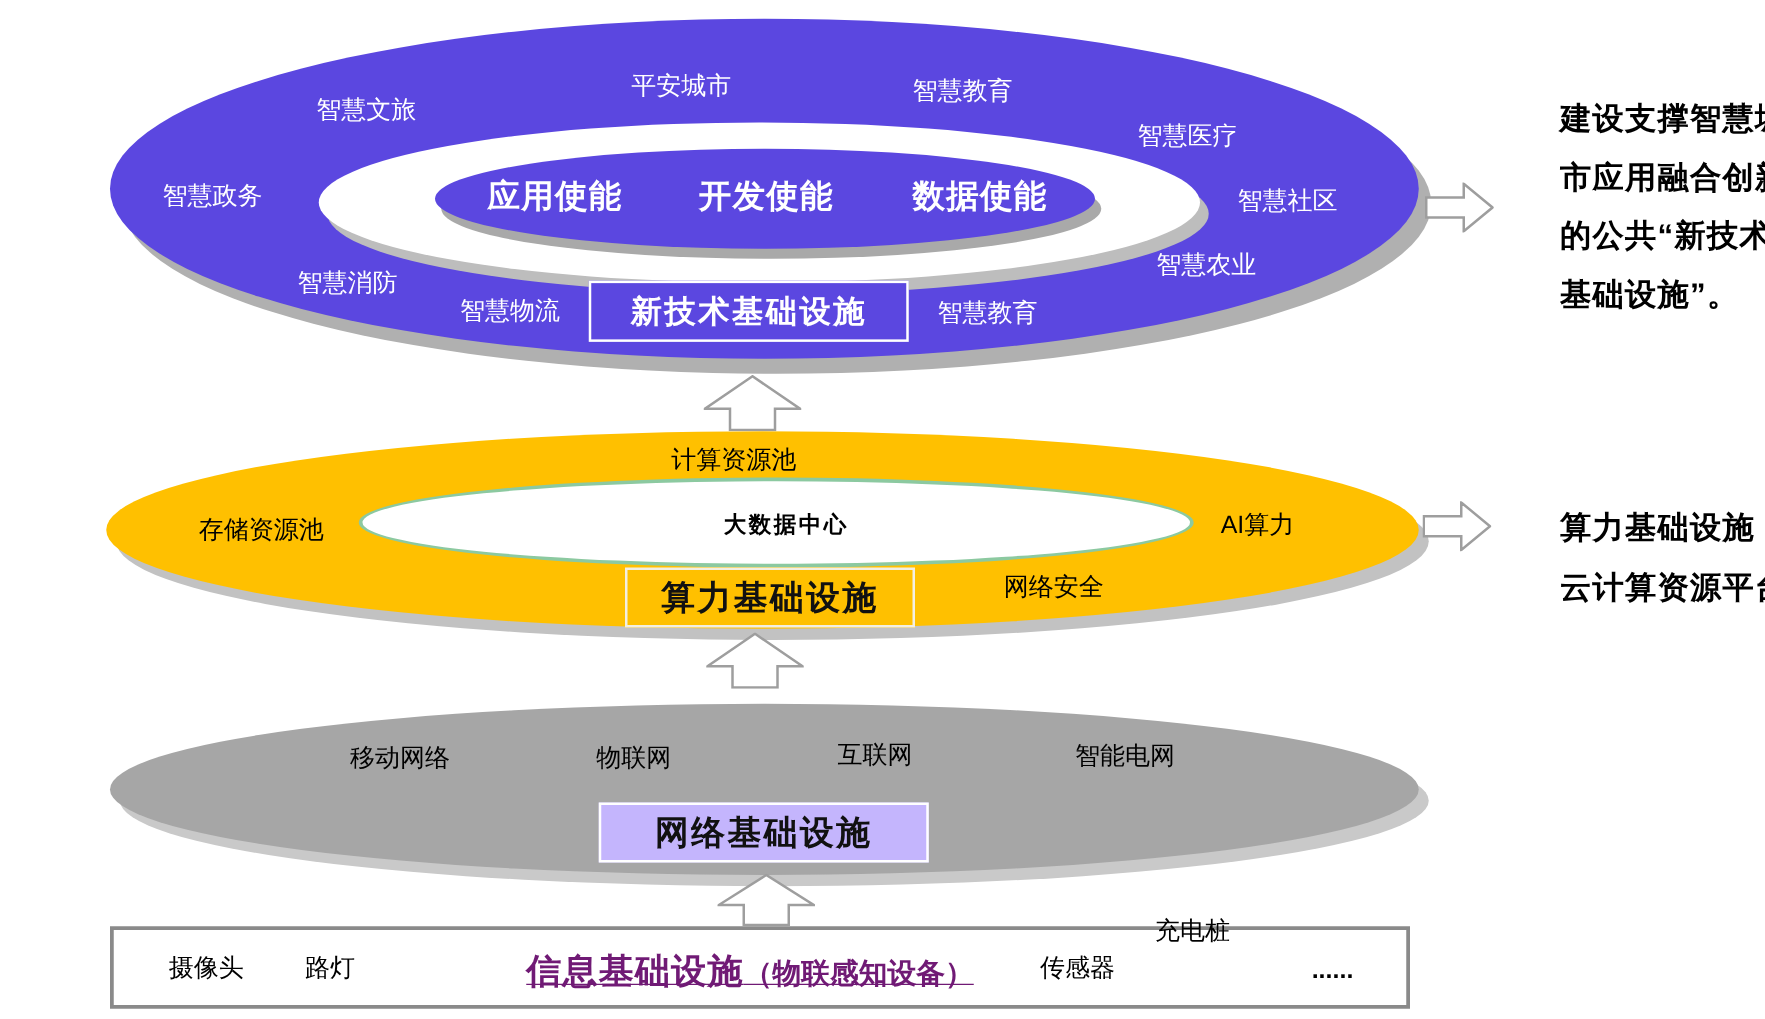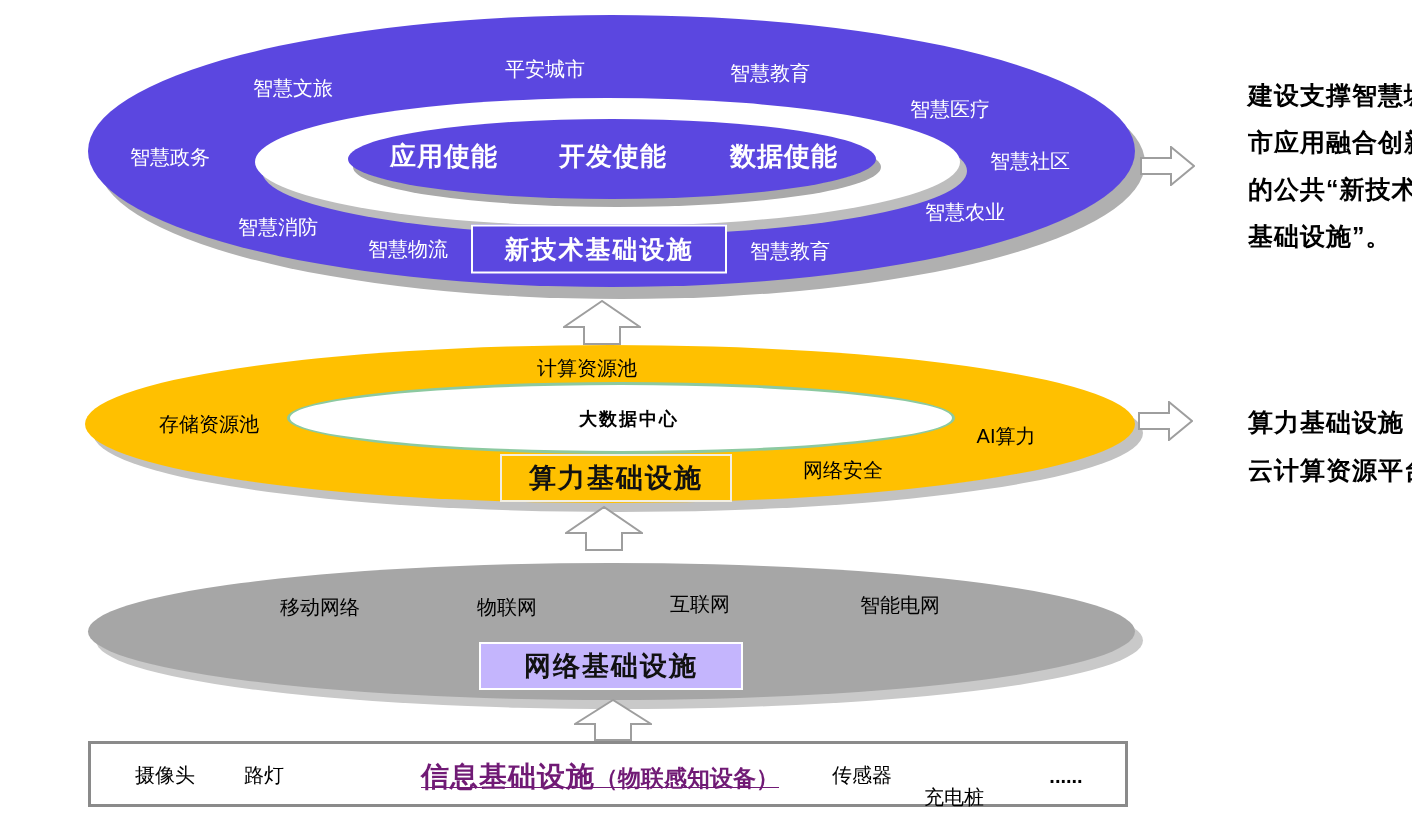--- a/index.html
+++ b/index.html
@@ -63,21 +63,21 @@
   <span class="lbl core" style="left:613px;top:157px;">开发使能</span>
   <span class="lbl core" style="left:784px;top:157px;">数据使能</span>
 
   <div class="tier-box purple" style="left:599px;top:249px;width:252px;height:45px;">新技术基础设施</div>
 
   <div class="ellipse" style="left:85px;top:345px;width:1050px;height:158px;background:#ffc000;box-shadow:8px 9px 0 #c2c2c2;"></div>
   <div class="ellipse" style="left:287px;top:382px;width:668px;height:72px;background:#ffffff;border:3px solid #8cc9a0;box-sizing:border-box;"></div>
 
   <span class="lbl" style="left:587px;top:368px;">计算资源池</span>
   <span class="lbl" style="left:209px;top:424px;">存储资源池</span>
-  <span class="lbl" style="left:1006px;top:436px;">AI算力</span>
+  <span class="lbl" style="left:1006px;top:420px;">AI算力</span>
   <span class="lbl" style="left:843px;top:470px;">网络安全</span>
   <span class="lbl big-black" style="left:629px;top:420px;">大数据中心</span>
 
   <div class="tier-box yellow" style="left:616px;top:478px;width:228px;height:44px;">算力基础设施</div>
 
   <div class="ellipse" style="left:88px;top:563px;width:1047px;height:137px;background:#a6a6a6;box-shadow:8px 9px 0 #c9c9c9;"></div>
 
   <span class="lbl" style="left:320px;top:607px;">移动网络</span>
   <span class="lbl" style="left:507px;top:607px;">物联网</span>
   <span class="lbl" style="left:700px;top:604px;">互联网</span>
@@ -85,21 +85,21 @@
 
   <div class="tier-box gray" style="left:611px;top:666px;width:260px;height:44px;">网络基础设施</div>
 
   <div class="device-box"></div>
   <span class="lbl" style="left:165px;top:775px;">摄像头</span>
   <span class="lbl" style="left:264px;top:775px;">路灯</span>
   <span class="device-title" style="left:600px;top:777px;">
     <span class="main">信息基础设施</span><span class="suffix">（物联感知设备）</span>
   </span>
   <span class="lbl" style="left:862px;top:775px;">传感器</span>
-  <span class="lbl" style="left:954px;top:797px;">充电桩</span>
+  <span class="lbl" style="left:954px;top:745px;">充电桩</span>
   <span class="lbl" style="left:1066px;top:776px;font-weight:bold;">......</span>
 
   <svg class="arrow" style="left:563px;top:300px;" width="78" height="45" viewBox="0 0 78 45">
     <polygon points="39,1 1,27 21,27 21,44 57,44 57,27 77,27" fill="#ffffff" stroke="#9e9e9e" stroke-width="2"></polygon>
   </svg>
   <svg class="arrow" style="left:565px;top:506px;" width="78" height="45" viewBox="0 0 78 45">
     <polygon points="39,1 1,27 21,27 21,44 57,44 57,27 77,27" fill="#ffffff" stroke="#9e9e9e" stroke-width="2"></polygon>
   </svg>
   <svg class="arrow" style="left:574px;top:699px;" width="78" height="42" viewBox="0 0 78 42">
     <polygon points="39,1 1,25 21,25 21,41 57,41 57,25 77,25" fill="#ffffff" stroke="#9e9e9e" stroke-width="2"></polygon>

